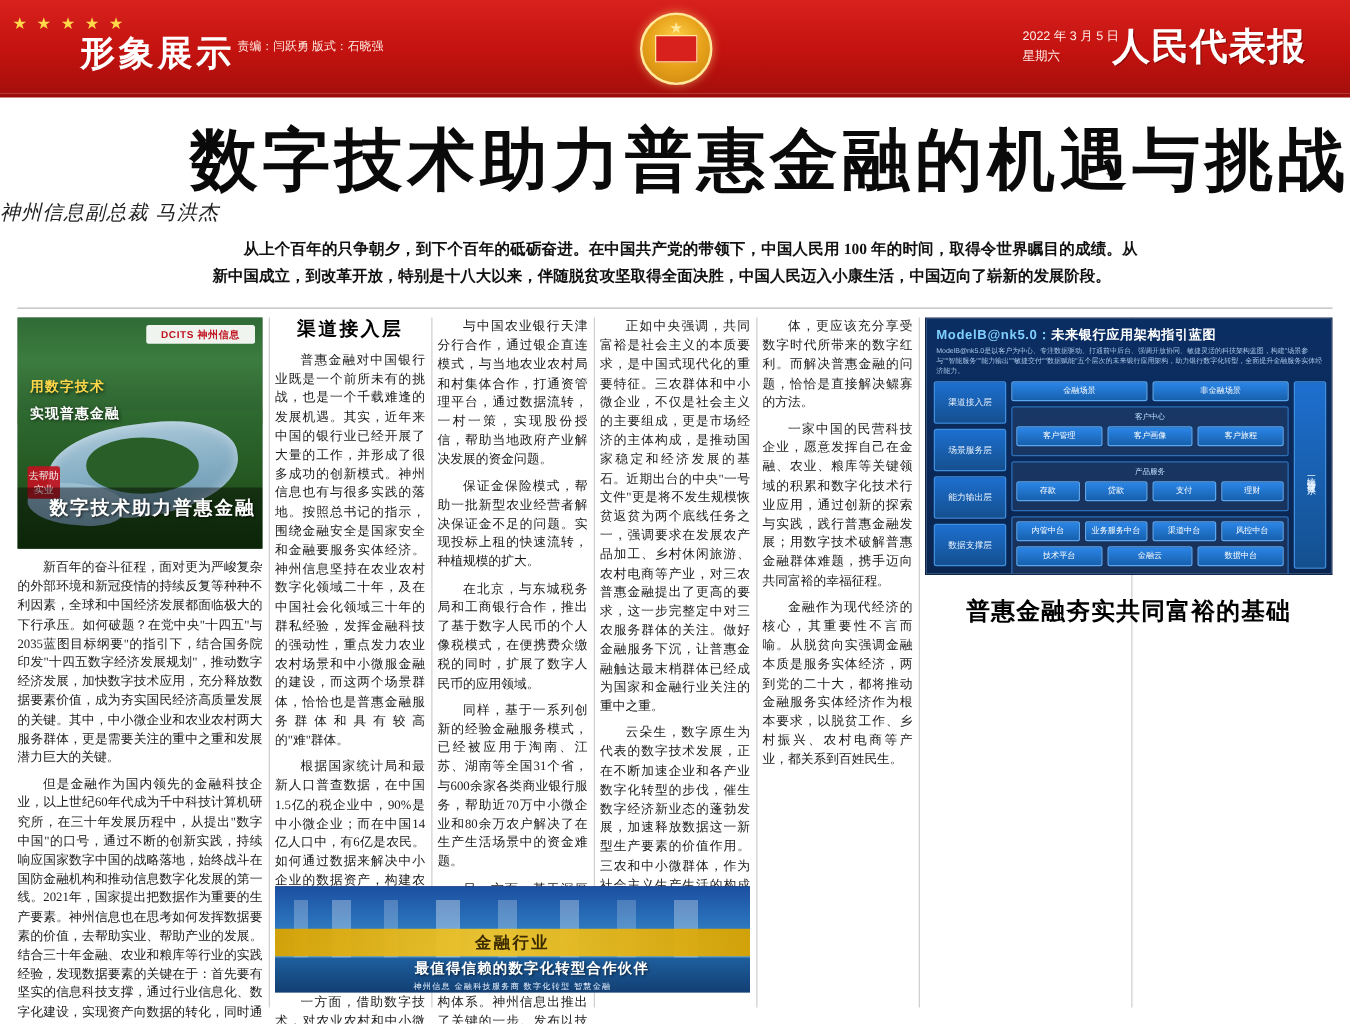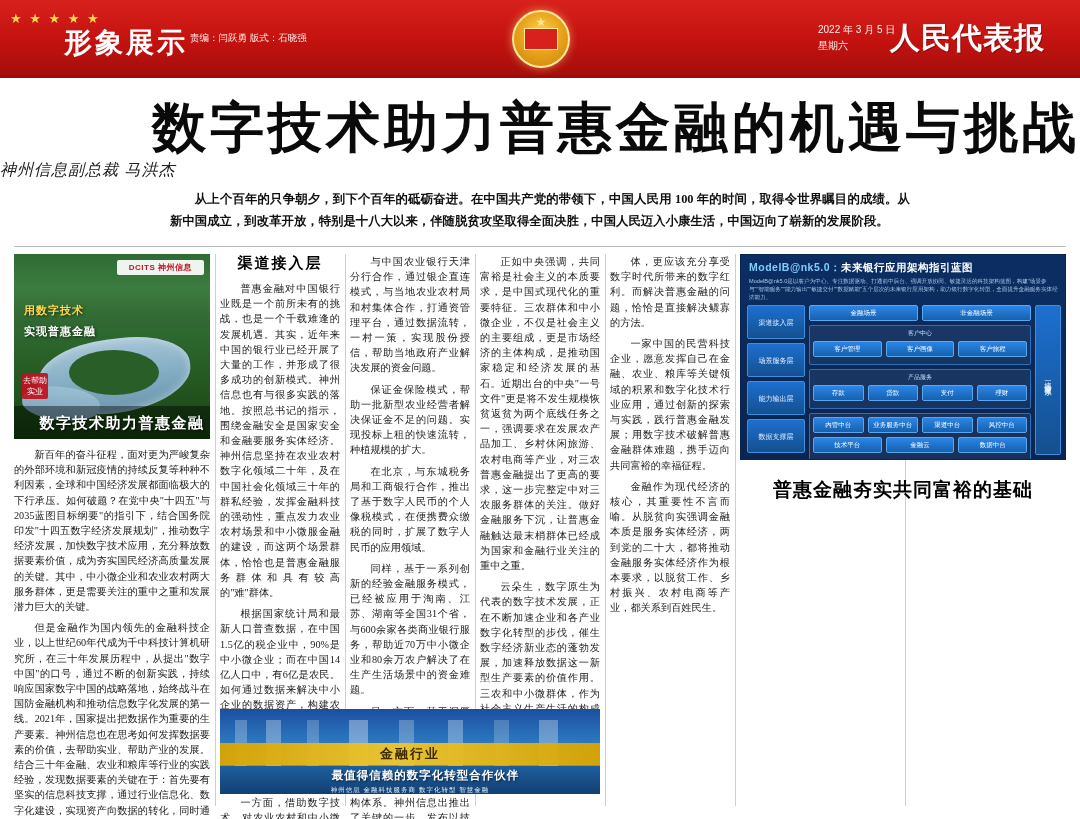--- a/index.html
+++ b/index.html
@@ -165,21 +165,21 @@
     text-shadow:1px 1px 3px rgba(0,0,0,.65);
   }
   .p1-title .hl { color:#ffd84a; }
   .p1-seal {
     position:absolute; left:8px; bottom:40px;
     width:26px; height:26px; background:#c1121f; color:#fff;
     font-size:8px; line-height:11px; text-align:center; padding-top:2px;
     border-radius:2px; opacity:.92;
   }
   .p1-caption {
-    position:absolute; left:0; bottom:0; width:100%; height:33px;
+    position:absolute; left:0; bottom:0; width:100%; height:49px;
     background:rgba(0,0,0,.42);
     color:#fff; font-family:"Liberation Serif", serif; font-weight:bold;
     font-size:15px; line-height:34px; text-align:center; letter-spacing:1.5px;
     text-shadow:1px 1px 2px rgba(0,0,0,.7);
     padding-left:20px;
   }
 
   
   .photo2 {
     position:absolute; left:206px; top:455px; width:380px; height:85px;

